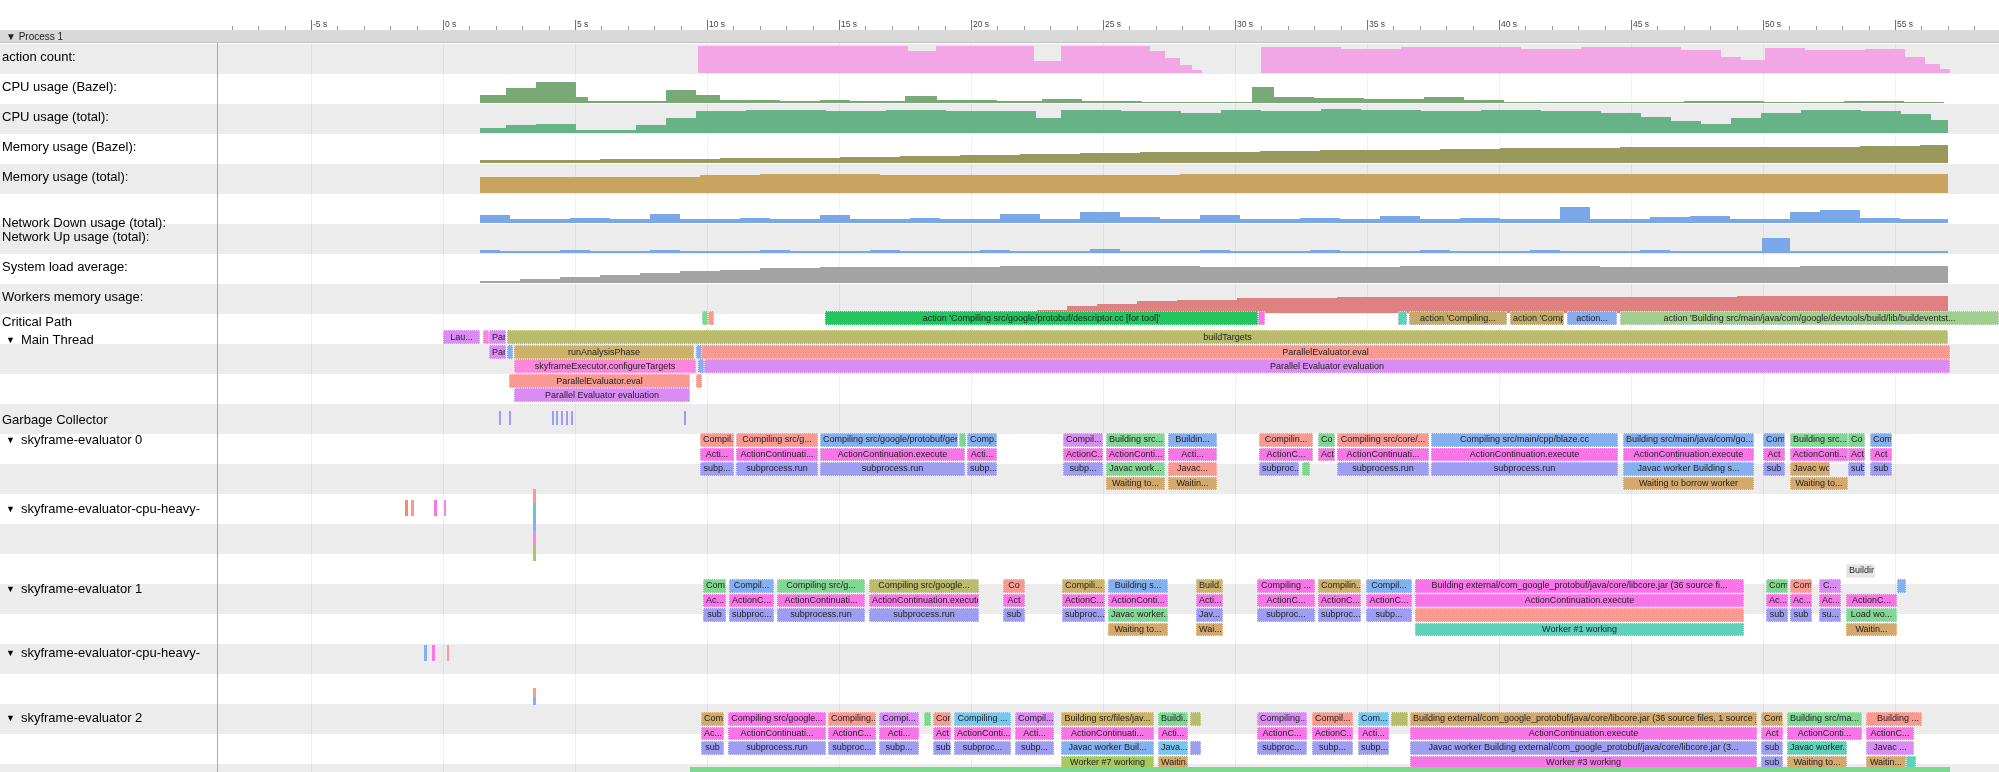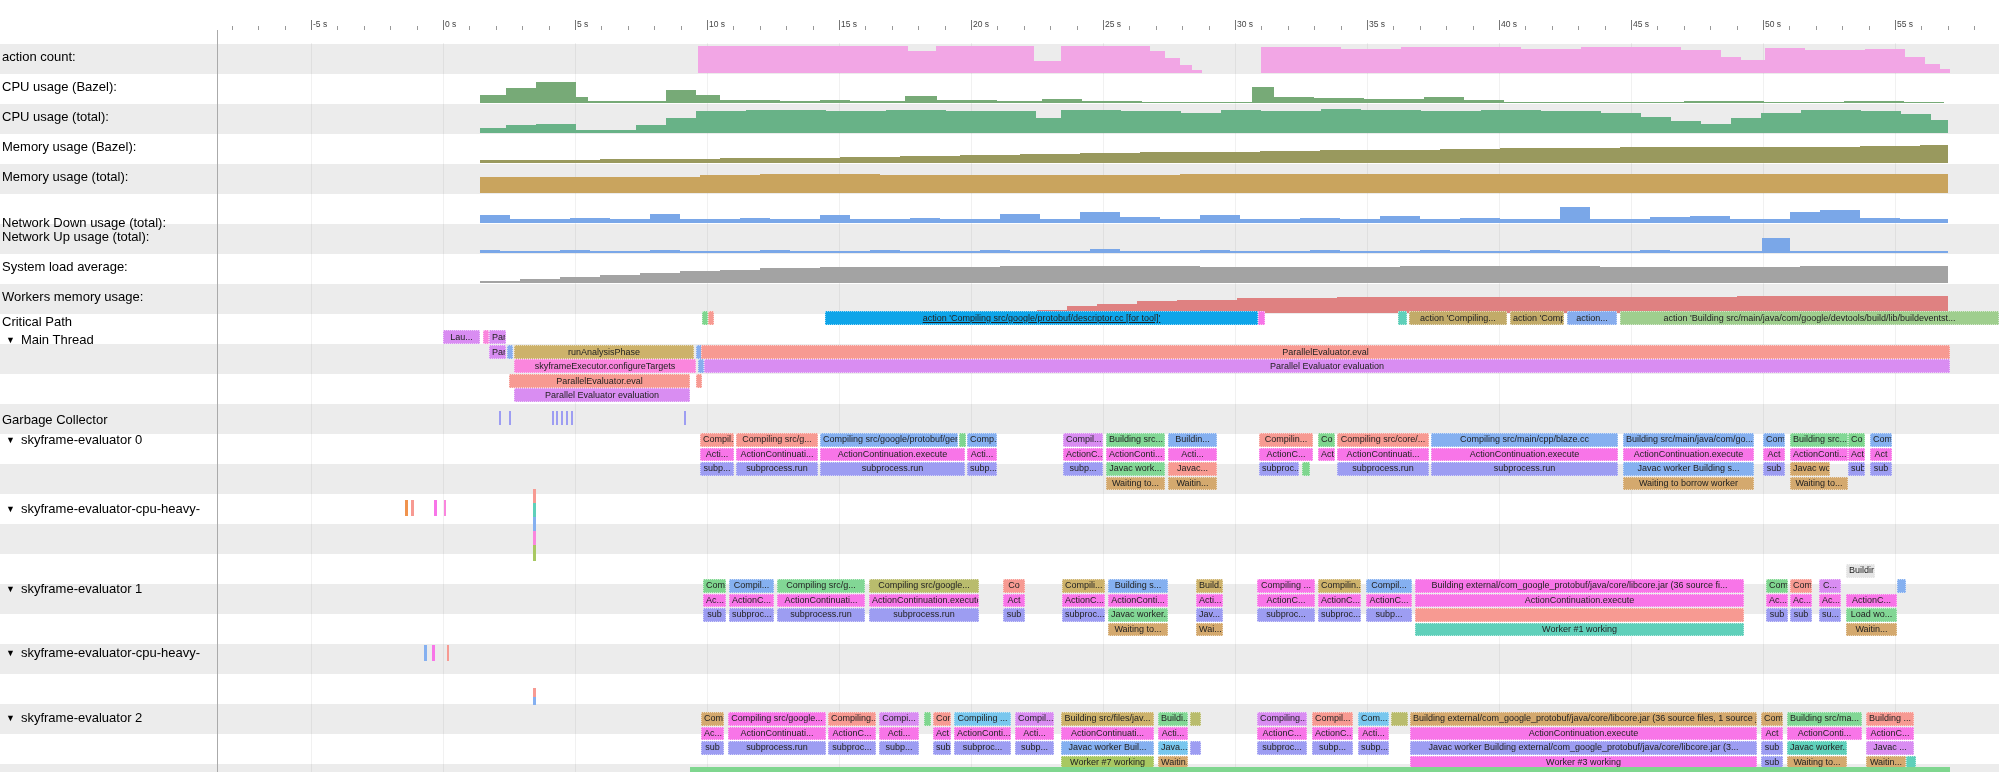--- a/index.html
+++ b/index.html
@@ -280,31 +280,32 @@
       <div class="abs cbar" style="left: 1097px; width: 40px; top: 303.55px; height: 9.45px; background: rgb(223, 129, 129);"></div>
       <div class="abs cbar" style="left: 1137px; width: 40px; top: 300.85px; height: 12.15px; background: rgb(223, 129, 129);"></div>
       <div class="abs cbar" style="left: 1177px; width: 60px; top: 299.5px; height: 13.5px; background: rgb(223, 129, 129);"></div>
       <div class="abs cbar" style="left: 1237px; width: 100px; top: 298.15px; height: 14.85px; background: rgb(223, 129, 129);"></div>
       <div class="abs cbar" style="left: 1337px; width: 200px; top: 297.34px; height: 15.66px; background: rgb(223, 129, 129);"></div>
       <div class="abs cbar" style="left: 1537px; width: 200px; top: 296.8px; height: 16.2px; background: rgb(223, 129, 129);"></div>
       <div class="abs cbar" style="left: 1737px; width: 211px; top: 296.26px; height: 16.74px; background: rgb(223, 129, 129);"></div>
       <div class="abs lbl" style="top: 289px;">Workers memory usage:</div>
       <div class="abs bar" style="left: 702px; width: 2px; top: 311px; height: 14px; background: rgb(127, 214, 143); line-height: 12px;"></div>
       <div class="abs bar" style="left: 708px; width: 2px; top: 311px; height: 14px; background: rgb(247, 154, 146); line-height: 12px;"></div>
-      <div class="abs bar" title="action 'Compiling src/google/protobuf/descriptor.cc [for tool]'" style="left: 825px; width: 433px; top: 311px; height: 14px; background: #0ea5e9; line-height: 12px; text-decoration: underline;">action 'Compiling src/google/protobuf/descriptor.cc [for tool]'</div>
+      <div class="abs bar" title="action 'Compiling src/google/protobuf/descriptor.cc [for tool]'" style="left: 825px; width: 433px; top: 311px; height: 14px; background: #22c55e; line-height: 12px;">action 'Compiling src/google/protobuf/descriptor.cc [for tool]'</div>
       <div class="abs bar" style="left: 1258px; width: 7px; top: 311px; height: 14px; background: rgb(248, 117, 232); line-height: 12px;"></div>
       <div class="abs bar" style="left: 1398px; width: 9px; top: 311px; height: 14px; background: rgb(95, 208, 186); line-height: 12px;"></div>
       <div class="abs bar" title="action 'Compiling..." style="left: 1409px; width: 98px; top: 311px; height: 14px; background: rgb(194, 171, 105); line-height: 12px;">action 'Compiling...</div>
       <div class="abs bar" title="action 'Compili..." style="left: 1510px; width: 54px; top: 311px; height: 14px; background: rgb(194, 171, 105); line-height: 12px;">action 'Compili...</div>
       <div class="abs bar" title="action..." style="left: 1567px; width: 50px; top: 311px; height: 14px; background: rgb(135, 173, 238); line-height: 12px;">action...</div>
       <div class="abs bar" title="action 'Building src/main/java/com/google/devtools/build/lib/buildeventst..." style="left: 1620px; width: 379px; top: 311px; height: 14px; background: rgb(159, 206, 142); line-height: 12px;">action 'Building src/main/java/com/google/devtools/build/lib/buildeventst...</div>
       <div class="abs lbl" style="top: 314px; left: 2px;"><span>Critical Path</span></div>
       <div class="abs bar" title="Lau..." style="left: 443px; width: 37px; top: 330px; height: 14px; background: rgb(217, 141, 242); line-height: 12px;">Lau...</div>
       <div class="abs bar" style="left: 483px; width: 3px; top: 330px; height: 14px; background: rgb(250, 134, 221); line-height: 12px;"></div>
       <div class="abs bar" title="Par" style="left: 489px; width: 17px; top: 330px; height: 14px; background: rgb(217, 141, 242); line-height: 12px;">Par</div>
+      <div class="abs bar" title="buildTargets" style="left: 507px; width: 1441px; top: 330px; height: 14px; background: rgb(185, 188, 109); line-height: 12px;">buildTargets</div>
       <div class="abs bar" title="Par" style="left: 489px; width: 17px; top: 344.5px; height: 14px; background: rgb(217, 141, 242); line-height: 12px;">Par</div>
       <div class="abs bar" style="left: 507px; width: 6px; top: 344.5px; height: 14px; background: rgb(135, 173, 238); line-height: 12px;"></div>
       <div class="abs bar" title="runAnalysisPhase" style="left: 514px; width: 180px; top: 344.5px; height: 14px; background: rgb(205, 178, 107); line-height: 12px;">runAnalysisPhase</div>
       <div class="abs bar" style="left: 696px; width: 4px; top: 344.5px; height: 14px; background: rgb(135, 173, 238); line-height: 12px;"></div>
       <div class="abs bar" title="ParallelEvaluator.eval" style="left: 701px; width: 1249px; top: 344.5px; height: 14px; background: rgb(247, 154, 146); line-height: 12px;">ParallelEvaluator.eval</div>
       <div class="abs bar" title="skyframeExecutor.configureTargets" style="left: 514px; width: 182px; top: 359px; height: 14px; background: rgb(250, 134, 221); line-height: 12px;">skyframeExecutor.configureTargets</div>
       <div class="abs bar" style="left: 698px; width: 5px; top: 359px; height: 14px; background: rgb(135, 173, 238); line-height: 12px;"></div>
       <div class="abs bar" title="Parallel Evaluator evaluation" style="left: 704px; width: 1246px; top: 359px; height: 14px; background: rgb(217, 141, 242); line-height: 12px;">Parallel Evaluator evaluation</div>
       <div class="abs bar" title="ParallelEvaluator.eval" style="left: 509px; width: 181px; top: 373.5px; height: 14px; background: rgb(247, 154, 146); line-height: 12px;">ParallelEvaluator.eval</div>
       <div class="abs bar" style="left: 696px; width: 2px; top: 373.5px; height: 14px; background: rgb(247, 154, 146); line-height: 12px;"></div>
@@ -454,21 +455,21 @@
       <div class="abs bar" title="Building src/main/jav..." style="left: 1061px; width: 93px; top: 712px; height: 13.5px; background: rgb(205, 178, 107); line-height: 11.5px;">Building src/files/jav...</div>
       <div class="abs bar" title="Buildi..." style="left: 1158px; width: 30px; top: 712px; height: 13.5px; background: rgb(130, 215, 149); line-height: 11.5px;">Buildi...</div>
       <div class="abs bar" style="left: 1190px; width: 11px; top: 712px; height: 13.5px; background: rgb(185, 188, 109); line-height: 11.5px;"></div>
       <div class="abs bar" title="Compiling..." style="left: 1257px; width: 50px; top: 712px; height: 13.5px; background: rgb(217, 141, 242); line-height: 11.5px;">Compiling...</div>
       <div class="abs bar" title="Compil..." style="left: 1312px; width: 41px; top: 712px; height: 13.5px; background: rgb(247, 154, 146); line-height: 11.5px;">Compil...</div>
       <div class="abs bar" title="Com..." style="left: 1358px; width: 31px; top: 712px; height: 13.5px; background: rgb(121, 199, 238); line-height: 11.5px;">Com...</div>
       <div class="abs bar" style="left: 1391px; width: 17px; top: 712px; height: 13.5px; background: rgb(185, 188, 109); line-height: 11.5px;"></div>
       <div class="abs bar" title="Building external/com_google_protobuf/java/core/libcore.jar (36 source files, 1 source jar)" style="left: 1410px; width: 347px; top: 712px; height: 13.5px; background: rgb(212, 169, 110); line-height: 11.5px;">Building external/com_google_protobuf/java/core/libcore.jar (36 source files, 1 source jar)</div>
       <div class="abs bar" title="Com" style="left: 1761px; width: 22px; top: 712px; height: 13.5px; background: rgb(212, 169, 110); line-height: 11.5px;">Com</div>
       <div class="abs bar" title="Building src/ma..." style="left: 1787px; width: 75px; top: 712px; height: 13.5px; background: rgb(130, 215, 149); line-height: 11.5px;">Building src/ma...</div>
-      <div class="abs bar" title="Building ..." style="left: 1866px; width: 48px; top: 712px; height: 13.5px; background: rgb(247, 154, 146); line-height: 11.5px; text-align: right;">Building ...</div>
+      <div class="abs bar" title="Building ..." style="left: 1866px; width: 56px; top: 712px; height: 13.5px; background: rgb(247, 154, 146); line-height: 11.5px; text-align: right;">Building ...</div>
       <div class="abs bar" title="Ac..." style="left: 701px; width: 23px; top: 726.5px; height: 13.5px; background: rgb(248, 117, 232); line-height: 11.5px;">Ac...</div>
       <div class="abs bar" title="ActionContinuati..." style="left: 728px; width: 98px; top: 726.5px; height: 13.5px; background: rgb(248, 117, 232); line-height: 11.5px;">ActionContinuati...</div>
       <div class="abs bar" title="ActionC..." style="left: 828px; width: 48px; top: 726.5px; height: 13.5px; background: rgb(248, 117, 232); line-height: 11.5px;">ActionC...</div>
       <div class="abs bar" title="Acti..." style="left: 879px; width: 40px; top: 726.5px; height: 13.5px; background: rgb(248, 117, 232); line-height: 11.5px;">Acti...</div>
       <div class="abs bar" title="Act" style="left: 933px; width: 18px; top: 726.5px; height: 13.5px; background: rgb(248, 117, 232); line-height: 11.5px;">Act</div>
       <div class="abs bar" title="ActionConti..." style="left: 954px; width: 57px; top: 726.5px; height: 13.5px; background: rgb(248, 117, 232); line-height: 11.5px;">ActionConti...</div>
       <div class="abs bar" title="Acti..." style="left: 1015px; width: 39px; top: 726.5px; height: 13.5px; background: rgb(248, 117, 232); line-height: 11.5px;">Acti...</div>
       <div class="abs bar" title="ActionContinuati..." style="left: 1061px; width: 93px; top: 726.5px; height: 13.5px; background: rgb(248, 117, 232); line-height: 11.5px;">ActionContinuati...</div>
       <div class="abs bar" title="Acti..." style="left: 1158px; width: 30px; top: 726.5px; height: 13.5px; background: rgb(248, 117, 232); line-height: 11.5px;">Acti...</div>
       <div class="abs bar" title="ActionC..." style="left: 1257px; width: 50px; top: 726.5px; height: 13.5px; background: rgb(248, 117, 232); line-height: 11.5px;">ActionC...</div>
@@ -581,13 +582,14 @@
       <div class="rminor" style="left: 1651.6px;"></div>
       <div class="rtick" style="left: 1678px;"></div>
       <div class="rlbl" style="left: 1680px;">55 s</div>
       <div class="rminor" style="left: 1704.4px;"></div>
       <div class="rminor" style="left: 1730.8px;"></div>
       <div class="rminor" style="left: 1757.2px;"></div>
       <div class="rminor" style="left: 67.6px;"></div>
       <div class="rminor" style="left: 41.2px;"></div>
       <div class="rminor" style="left: 14.8px;"></div>
     </div>
+  <div id="procband"><span>▼</span> <span>Process 1</span></div>
 </div>
 
 </body></html>

